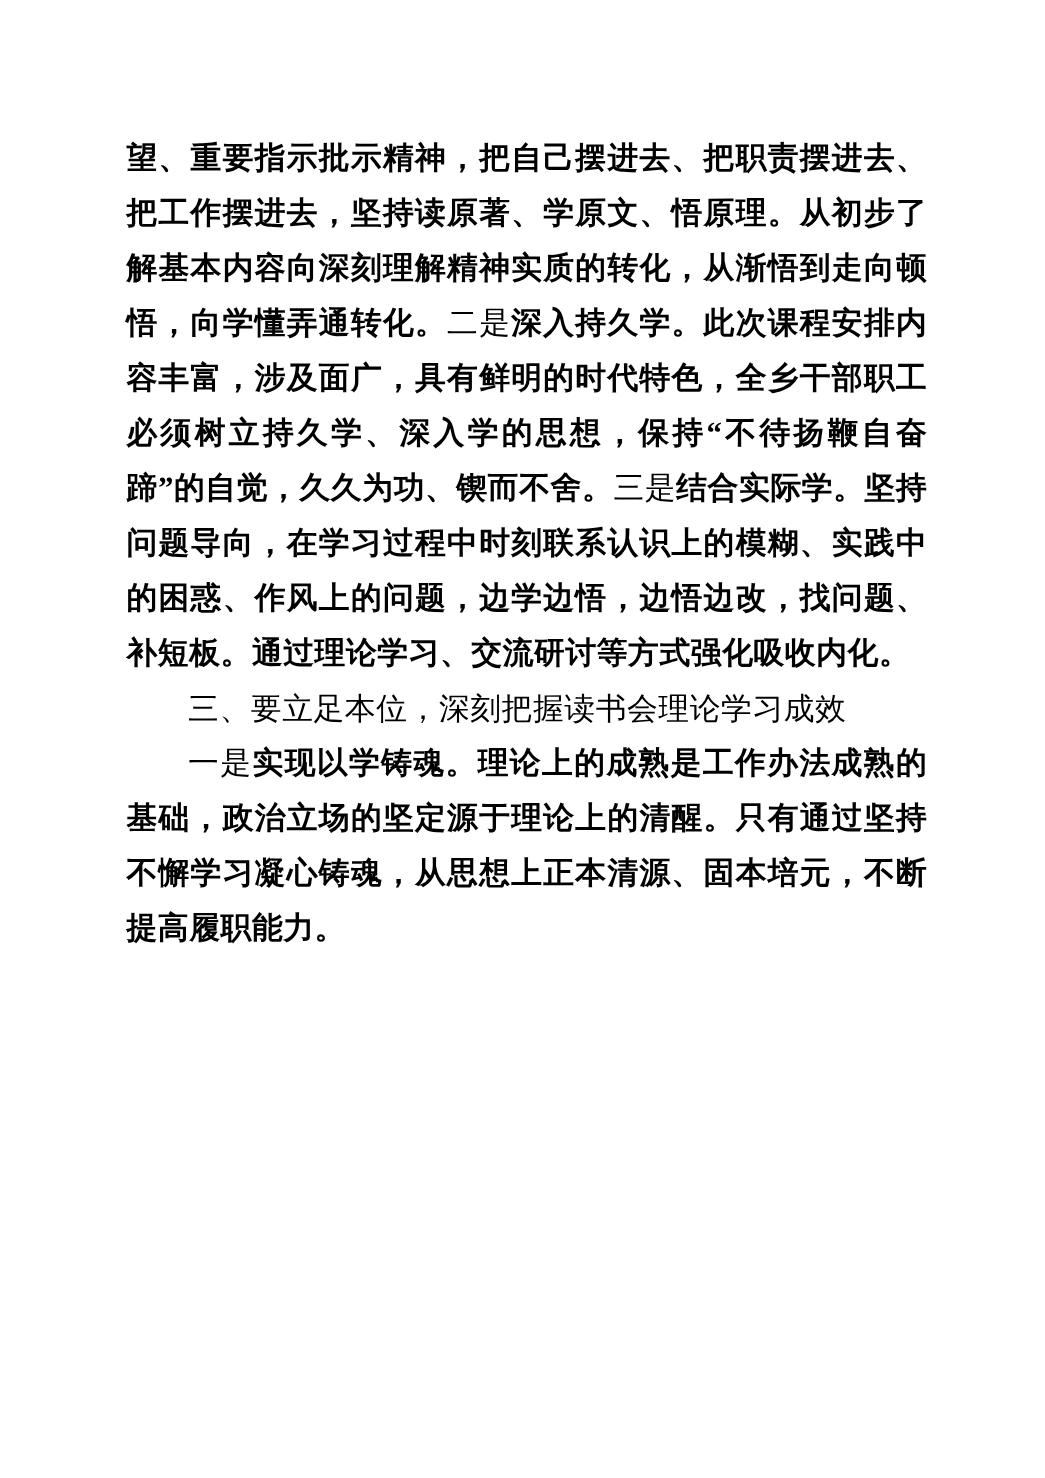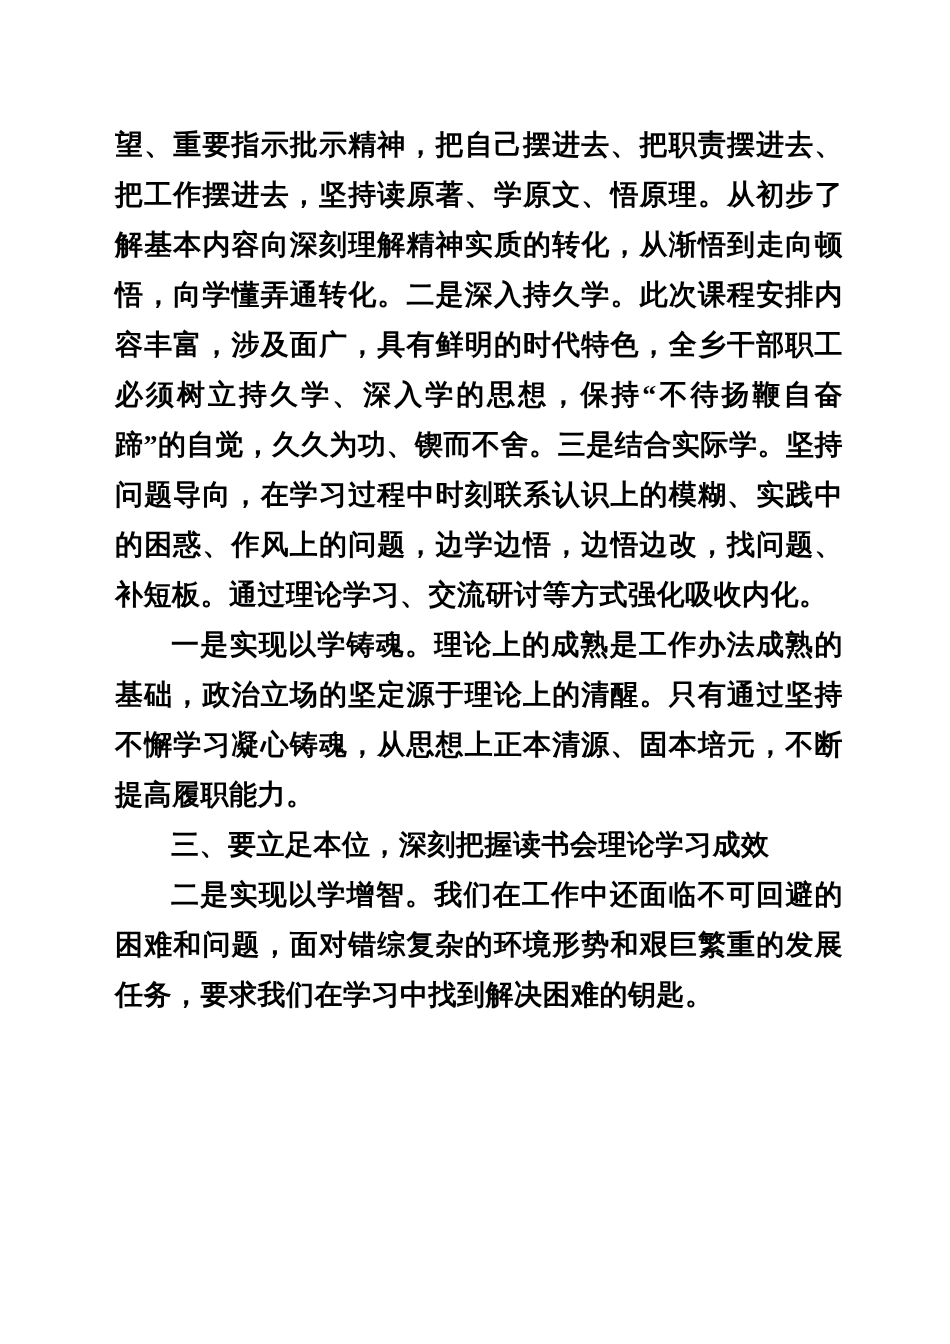--- a/index.html
+++ b/index.html
@@ -36,26 +36,25 @@
   }
   .para.heading {
     font-family: "Liberation Sans", sans-serif;
     font-weight: bold;
     text-align: left;
   }
   .run {
     font-weight: bold;
   }
   .run.bold {
-    font-weight: bold;
+    font-weight: normal;
   }
 </style>
 </head>
 <body>
 
 <div class="page">
   <div>
       <p class="para no-indent"><span class="run">望、重要指示批示精神，把自己摆进去、把职责摆进去、把工作摆进去，坚持读原著、学原文、悟原理。从初步了解基本内容向深刻理解精神实质的转化，从渐悟到走向顿悟，向学懂弄通转化。</span><span class="run bold">二是</span><span class="run">深入持久学。此次课程安排内容丰富，涉及面广，具有鲜明的时代特色，全乡干部职工必须树立持久学、深入学的思想，保持“不待扬鞭自奋蹄”的自觉，久久为功、锲而不舍。</span><span class="run bold">三是</span><span class="run">结合实际学。坚持问题导向，在学习过程中时刻联系认识上的模糊、实践中的困惑、作风上的问题，边学边悟，边悟边改，找问题、补短板。通过理论学习、交流研讨等方式强化吸收内化。</span></p>
+      <p class="para heading"><span class="run bold">三、要立足本位，深刻把握读书会理论学习成效</span></p>
       <p class="para"><span class="run bold">一是</span><span class="run">实现以学铸魂。理论上的成熟是工作办法成熟的基础，政治立场的坚定源于理论上的清醒。只有通过坚持不懈学习凝心铸魂，从思想上正本清源、固本培元，不断提高履职能力。</span></p>
-      <p class="para heading"><span class="run bold">三、要立足本位，深刻把握读书会理论学习成效</span></p>
-      <p class="para"><span class="run bold">二是</span><span class="run">实现以学增智。我们在工作中还面临不可回避的困难和问题，面对错综复杂的环境形势和艰巨繁重的发展任务，要求我们在学习中找到解决困难的钥匙。</span></p>
     </div>
 </div>
 
 </body></html>

